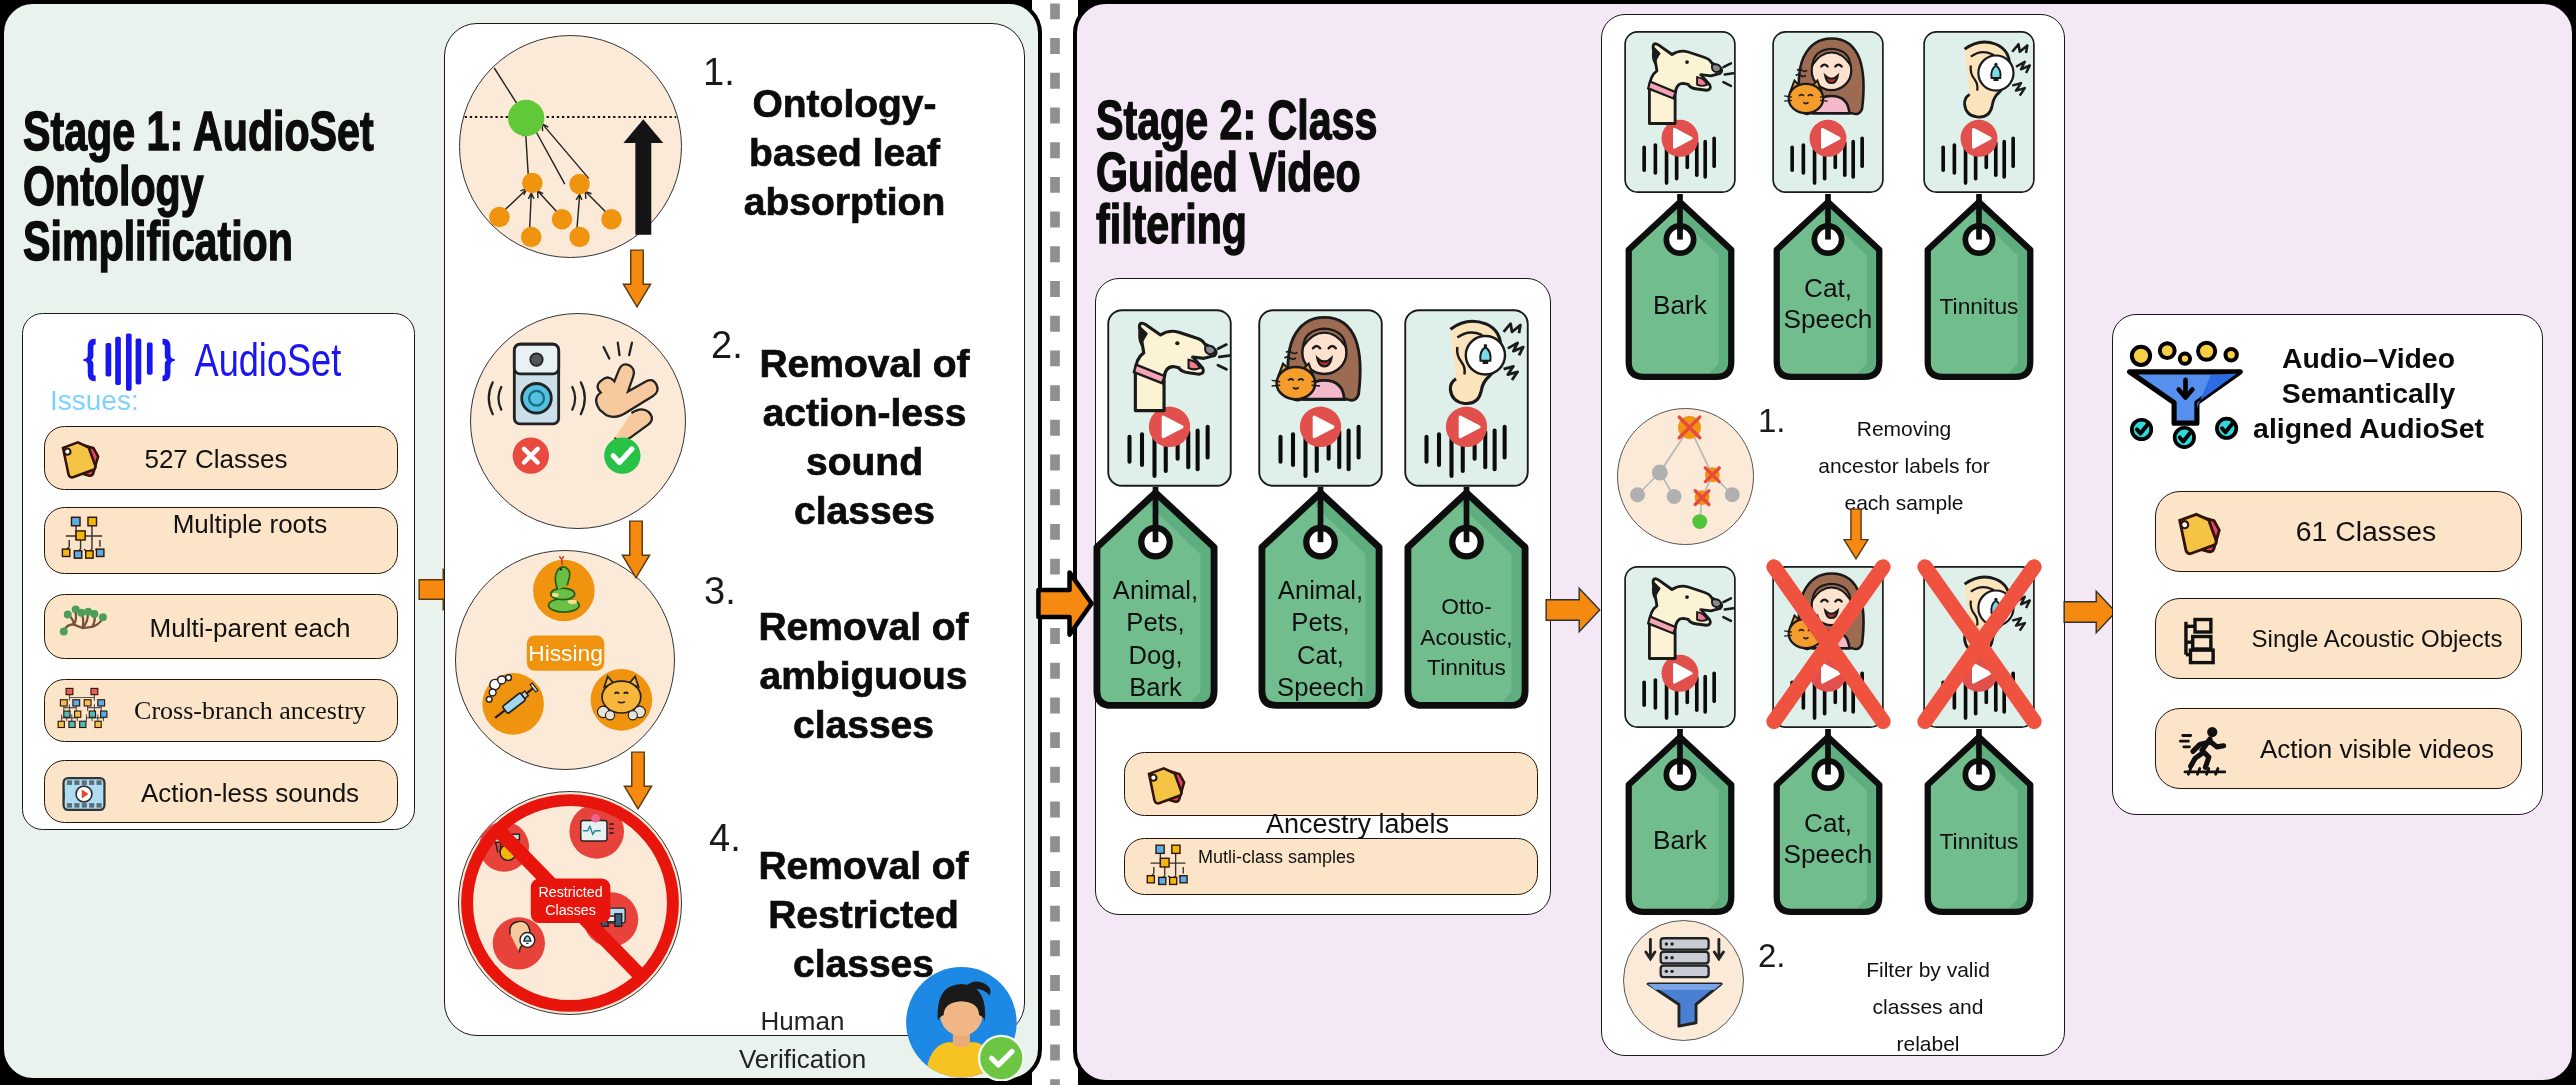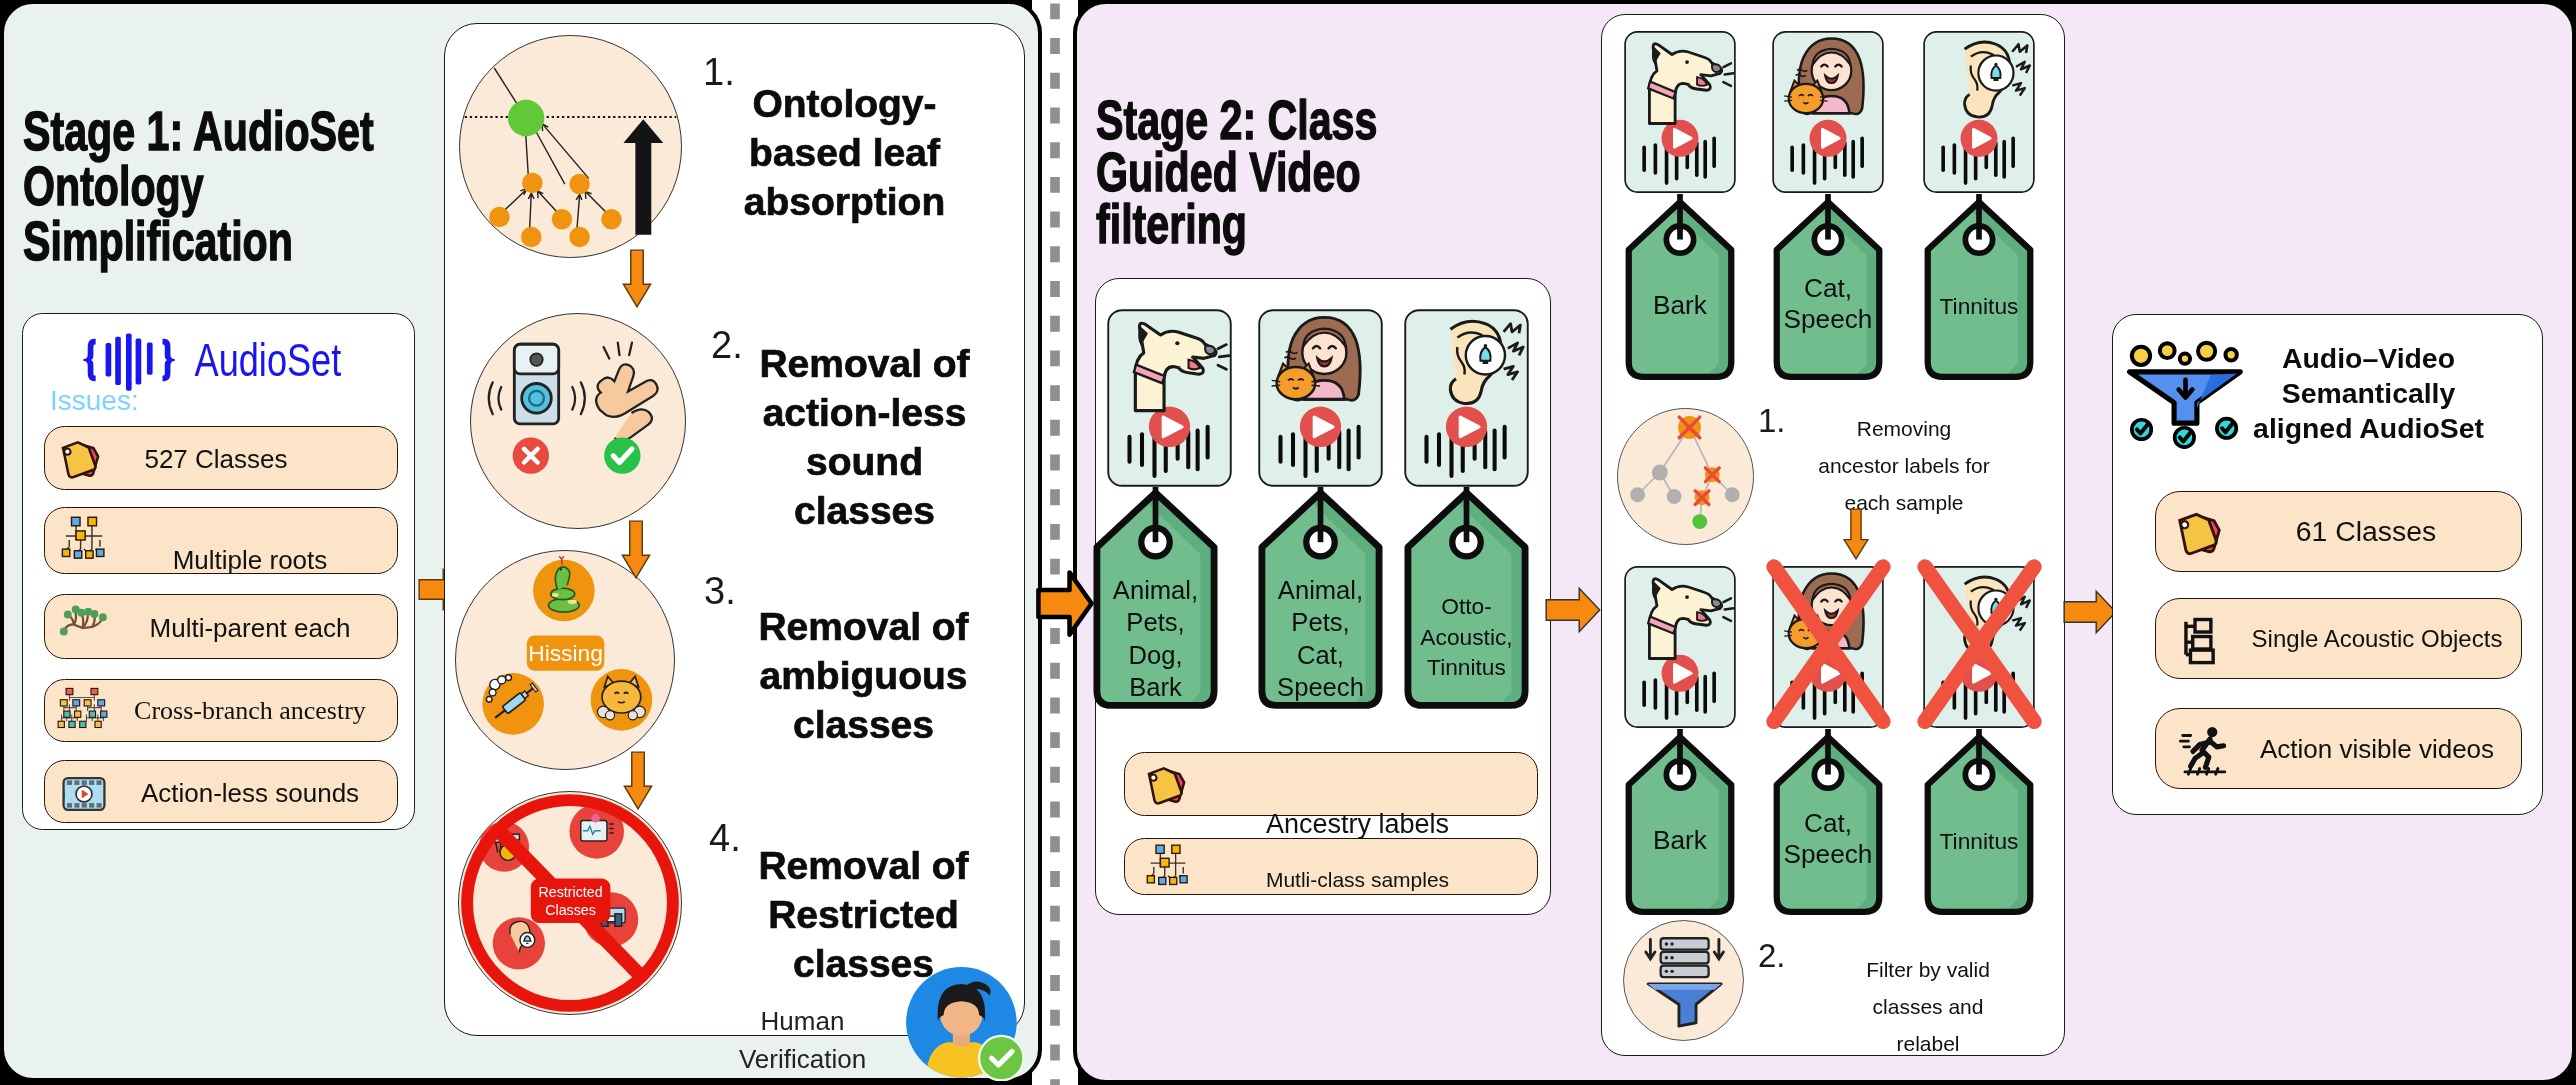--- a/index.html
+++ b/index.html
@@ -47,21 +47,21 @@
   </g>
 </svg>
 <div class="abs" style="left:50px;top:385px;font-size:28px;color:#7dd3fc;">Issues:</div>
 
 <div class="abs pill" style="left:44px;top:426px;width:354px;height:64px;"></div>
 <div class="abs pill" style="left:44px;top:507px;width:354px;height:67px;"></div>
 <div class="abs pill" style="left:44px;top:594px;width:354px;height:65px;"></div>
 <div class="abs pill" style="left:44px;top:679px;width:354px;height:63px;"></div>
 <div class="abs pill" style="left:44px;top:760px;width:354px;height:63px;"></div>
 <div class="abs pilltext" style="left:74px;top:444px;width:284px;text-align:center;">527 Classes</div>
-<div class="abs pilltext" style="left:108px;top:545px;width:284px;text-align:center;">Multiple roots</div>
+<div class="abs pilltext" style="left:108px;top:509px;width:284px;text-align:center;">Multiple roots</div>
 <div class="abs pilltext" style="left:108px;top:613px;width:284px;text-align:center;">Multi-parent each</div>
 <div class="abs pilltext" style="left:108px;top:696px;width:284px;text-align:center;font-family:Liberation Serif, serif;">Cross-branch ancestry</div>
 <div class="abs pilltext" style="left:108px;top:778px;width:284px;text-align:center;">Action-less sounds</div>
 
 <svg class="abs" style="left:57px;top:435px;" width="48" height="48" viewBox="0 0 85 85">
   <use href="#tagsicon"></use>
 </svg>
 <svg class="abs" style="left:59px;top:515px;" width="50" height="50" viewBox="0 0 88 88">
   <g stroke="#333" stroke-width="2.5" fill="none">
     <path d="M30 16 L30 30 M58 16 L58 30 M18 44 L18 56 M38 44 L38 60 M58 44 L58 60 M72 44 L72 56"></path>
@@ -320,21 +320,21 @@
   <path d="M4 37 L59 37 L59 6 L98 61 L59 116 L59 85 L4 85 Z" fill="#f6890f" stroke="#000" stroke-width="8" stroke-linejoin="round"></path>
 </svg>
 
 <div class="abs h1" style="left:1096px;top:94px;line-height:52px;">Stage 2: Class<br>Guided Video<br>filtering</div>
 
 <div class="abs whitebox" style="left:1095px;top:278px;width:456px;height:637px;"></div>
 
 <div class="abs pill" style="left:1124px;top:752px;width:414px;height:64px;"></div>
 <div class="abs pill" style="left:1124px;top:838px;width:414px;height:57px;"></div>
 <div class="abs pilltext" style="left:1198px;top:809px;width:319px;text-align:center;font-size:27px;">Ancestry labels</div>
-<div class="abs pilltext" style="left:1198px;top:868px;width:319px;text-align:center;font-size:21px;">Mutli-class samples</div>
+<div class="abs pilltext" style="left:1198px;top:847px;width:319px;text-align:left;font-size:18px;">Mutli-class samples</div>
 <svg class="abs" style="left:1143px;top:761px;" width="48" height="48" viewBox="0 0 85 85">
   <use href="#tagsicon"></use>
 </svg>
 <svg class="abs" style="left:1144px;top:843px;" width="48" height="48" viewBox="0 0 88 88">
   <g stroke="#333" stroke-width="2.5" fill="none">
     <path d="M30 16 L30 30 M58 16 L58 30 M18 44 L18 56 M38 44 L38 60 M58 44 L58 60 M72 44 L72 56"></path>
     <path d="M12 37 L76 37 M30 30 L30 44 M58 30 L58 44"></path>
     <path d="M18 56 L12 62 M38 60 L32 66 M44 60 L50 66 M58 60 L52 66 M64 60 L70 66"></path>
   </g>
   <g stroke="#30140a" stroke-width="2.5">

